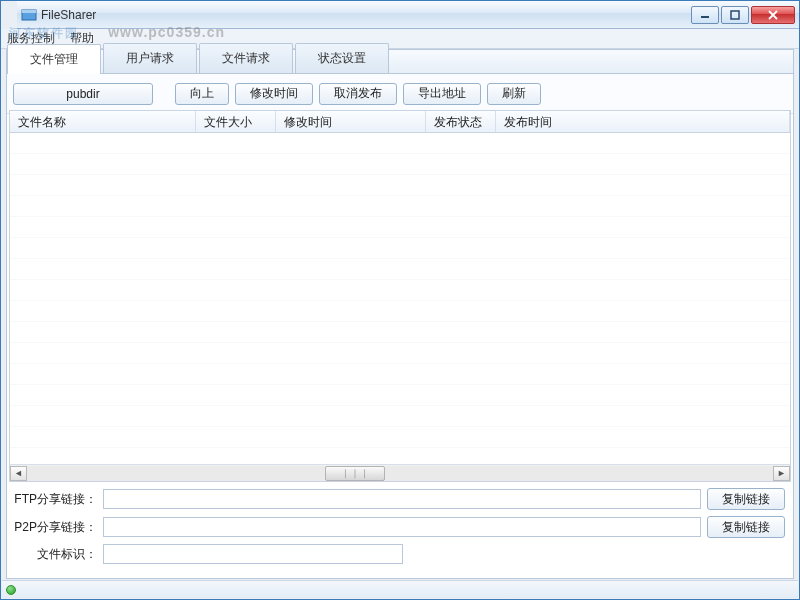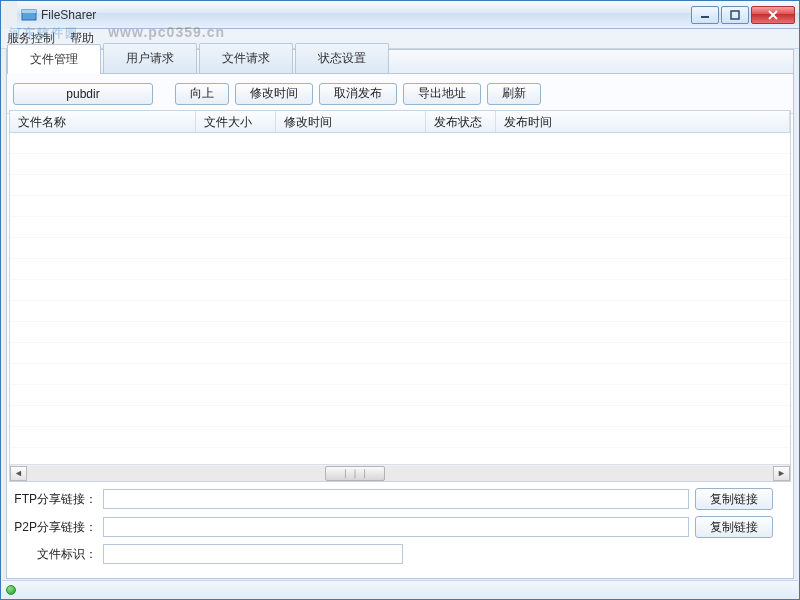--- a/index.html
+++ b/index.html
@@ -28,21 +28,21 @@
 .tree-icon { width: 14px; height: 12px; display: inline-block; }
 .main { flex: 1; display: flex; flex-direction: column; }
 .grid-wrap { flex: 1; border: 1px solid #c8d4e2; margin: 2px 2px 0 2px; background: #fff; display: flex; flex-direction: column; }
 .grid-head { display: flex; height: 22px; background: linear-gradient(#fbfdff,#eaf1f9); border-bottom: 1px solid #c8d4e2; }
 .gh { border-right: 1px solid #d6e0ea; padding: 3px 8px; color: #222; }
 .grid-rows { flex: 1; background: repeating-linear-gradient(#fff 0,#fff 20px,#f6f9fc 20px,#f6f9fc 21px); }
 .hscroll { height: 17px; background: #f0f0f0; border-top: 1px solid #d6e0ea; display: flex; align-items: center; }
 .hs-btn { width: 17px; height: 15px; background: linear-gradient(#fdfdfd,#e3e3e3); border: 1px solid #b9b9b9; display: flex; align-items: center; justify-content: center; color: #555; font-size: 9px; }
 .hs-track { flex: 1; position: relative; height: 15px; background: #eaeaea; }
 .hs-thumb { position: absolute; left: 40%; width: 60px; top: 0; bottom: 0; background: linear-gradient(#fafafa,#d7d7d7); border: 1px solid #b3b3b3; border-radius: 2px; display:flex;align-items:center;justify-content:center;color:#888;font-size:9px;letter-spacing:1px;}
-.links { padding: 6px 20px 8px 4px; }
+.links { padding: 6px 8px 8px 4px; }
 .link-row { display: flex; align-items: center; gap: 6px; margin-bottom: 6px; }
 .link-label { width: 86px; text-align: right; color: #222; }
 .link-input { flex: 1; height: 20px; border: 1px solid #b8c8da; background: #fff; }
 .statusbar { position: absolute; left: 1px; right: 1px; bottom: 1px; height: 18px; background: linear-gradient(#f3f7fc,#e3ecf6); border-top: 1px solid #c8d6e6; display: flex; align-items: center; padding: 0 4px; }
 .status-dot { width: 10px; height: 10px; border-radius: 50%; background: radial-gradient(circle at 35% 30%, #8fe08f, #1fa01f); border: 1px solid #2f8f2f; }
 </style>
 </head>
 <body>
 
 <div class="window">

